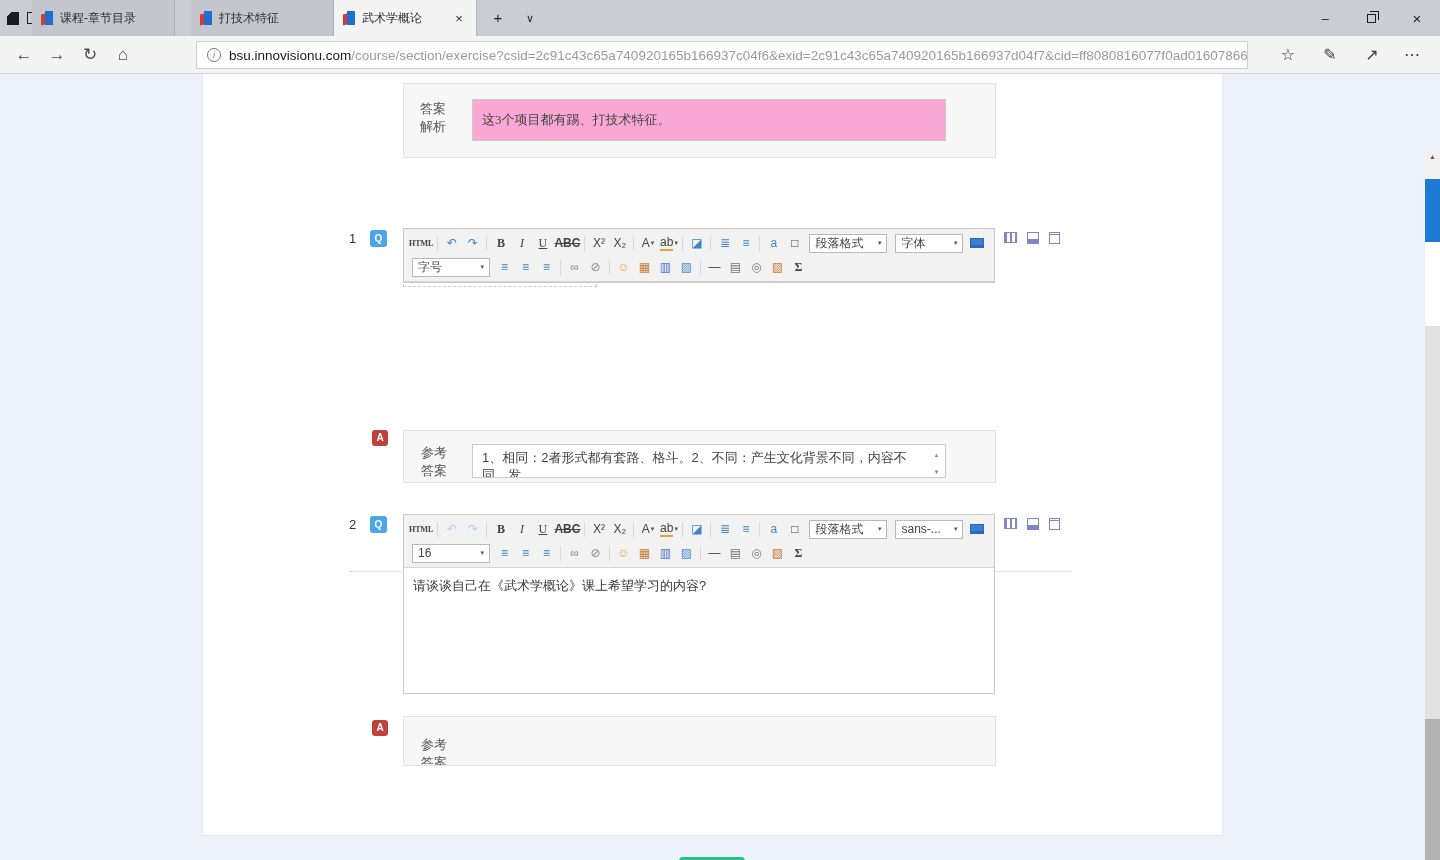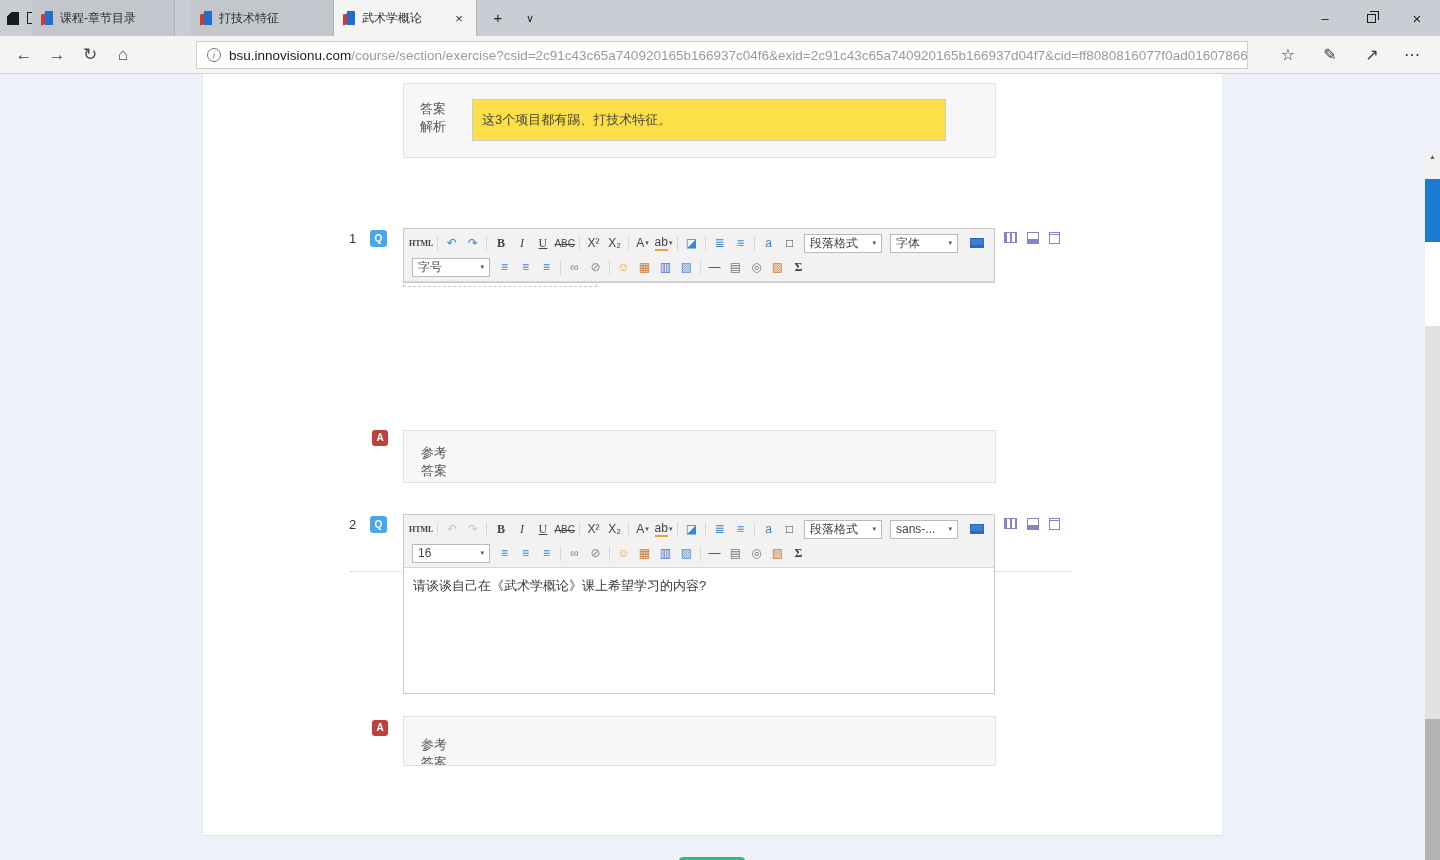--- a/index.html
+++ b/index.html
@@ -33,39 +33,39 @@
   .url-domain { color:#1b1b1b; white-space:nowrap; font-size:13.5px; }
   .url-path { color:#9a9a9a; white-space:nowrap; font-size:13.5px; }
   .addr-right { position:absolute; top:0; height:38px; font-size:16px; color:#3a3a3a; width:44px; text-align:center; line-height:38px; }
 
   
   .pagearea { position:absolute; left:0; top:74px; width:1440px; height:786px; background:#edf1fa; }
   .card { position:absolute; left:202px; top:0; width:1021px; height:762px; background:#fff; border-left:1px solid #e7e9ef; border-right:1px solid #e7e9ef; border-bottom:1px solid #e2e4ea; }
 
   .graybox { position:absolute; background:#f7f7f7; border:1px solid #e2e2e2; }
   .lbl2 { position:absolute; font-size:13px; color:#555; line-height:18px; }
-  .field { position:absolute; background:#fde047; border:1px solid #ccc; font-size:13px; color:#444; padding:7px 9px; font-family:Liberation Sans, sans-serif; }
+  .field { position:absolute; background:#f9a8d4; border:1px solid #ccc; font-size:13px; color:#444; padding:7px 9px; font-family:Liberation Serif, serif; }
 
   .badgebox { position:absolute; left:403px; top:177px; width:194px; height:36px; border:1px dashed #c9c9c9; background:#fdfdfd; color:#555; font-size:13px; display:flex; align-items:center; justify-content:center; }
 
   .qnum { position:absolute; font-size:13px; color:#333; }
   .qbadge { position:absolute; width:17px; height:17px; background:#4aa6e8; border-radius:3px; color:#fff; font-size:10px; font-weight:bold; text-align:center; line-height:17px; }
   .abadge { position:absolute; width:16px; height:16px; background:#c0403c; border-radius:3px; color:#fff; font-size:10px; font-weight:bold; text-align:center; line-height:16px; }
 
   .editor { position:absolute; width:592px; border:1px solid #c9c9c9; background:#fff; }
   .toolbar { background:#f2f2f2; border-bottom:1px solid #d6d6d6; padding:2px 4px; }
   .trow { display:flex; align-items:center; height:24px; }
   .ti { min-width:19px; height:19px; display:inline-flex; align-items:center; justify-content:center; font-size:12px; color:#444; margin:0 1px; }
   .tsep { width:1px; height:15px; background:#d8d8d8; margin:0 3px; }
   .ti.small { font-size:8px; letter-spacing:0; }
   .ti.blue { color:#3d85c6; }
   .ti.b { font-weight:bold; font-family:"Liberation Serif","DejaVu Serif",serif; }
   .ti.i { font-style:italic; font-family:"Liberation Serif","DejaVu Serif",serif; }
   .ti.u { text-decoration:underline; font-family:"Liberation Serif","DejaVu Serif",serif; }
-  .ti.strike { text-decoration:line-through; font-size:10px; }
+  .ti.strike { text-decoration:line-through; font-size:12px;font-weight:bold; }
   .ti.disabled { opacity:.35; }
   .caret { font-size:7px; color:#555; margin-left:1px; }
   .ddl { display:inline-flex; align-items:center; justify-content:space-between; background:#fff; border:1px solid #b9b9b9; height:19px; padding:0 5px; margin:0 4px; font-size:12px; color:#444; }
   .i-monitor { width:14px; height:10px; background:#3c7dd9; border:1px solid #2f67b5; border-bottom-width:3px; margin-left:auto; margin-right:6px; }
   .edit-area { background:#fff; font-size:13px; color:#3b3b3b; padding:9px 9px; height:125px; overflow:hidden; }
 
   .rowicons { position:absolute; display:flex; gap:10px; }
   .i-film { width:13px; height:11px; border:1px solid #8285c6; background:repeating-linear-gradient(90deg,#8285c6 0 2px,transparent 2px 5px); }
   .i-floppy { width:12px; height:12px; border:1px solid #8285c6; background:linear-gradient(to top,#8285c6 38%,transparent 38%); }
   .i-trash { width:11px; height:12px; border:1px solid #8285c6; border-top:3px double #8285c6; }
@@ -232,20 +232,28 @@
       <span class="i-trash"></span>
     </div>
 
     <span class="abadge" style="left:372px;top:356px">A</span>
     <div class="graybox" style="left:403px;top:356px;width:593px;height:53px">
       <div class="lbl2" style="left:17px;top:13px">
         <div>参考</div>
         <div>答案</div>
       </div>
     </div>
+    <div class="ansfield" style="left:472px;top:370px;width:474px;height:34px">
+      <div>1、相同：2者形式都有套路、格斗。2、不同：产生文化背景不同，内容不同，发</div>
+
+      <span class="spin">
+          <span>▲</span>
+          <span>▼</span>
+        </span>
+    </div>
 
     <div class="dotsep"></div>
 
     <span class="qnum" style="left:349px;top:443px">2</span>
     <span class="qbadge" style="left:370px;top:442px">Q</span>
 
     <div class="editor" style="left:403px;top:440px">
       <div class="toolbar">
         <div class="trow">
           <span class="ti small b">HTML</span>

